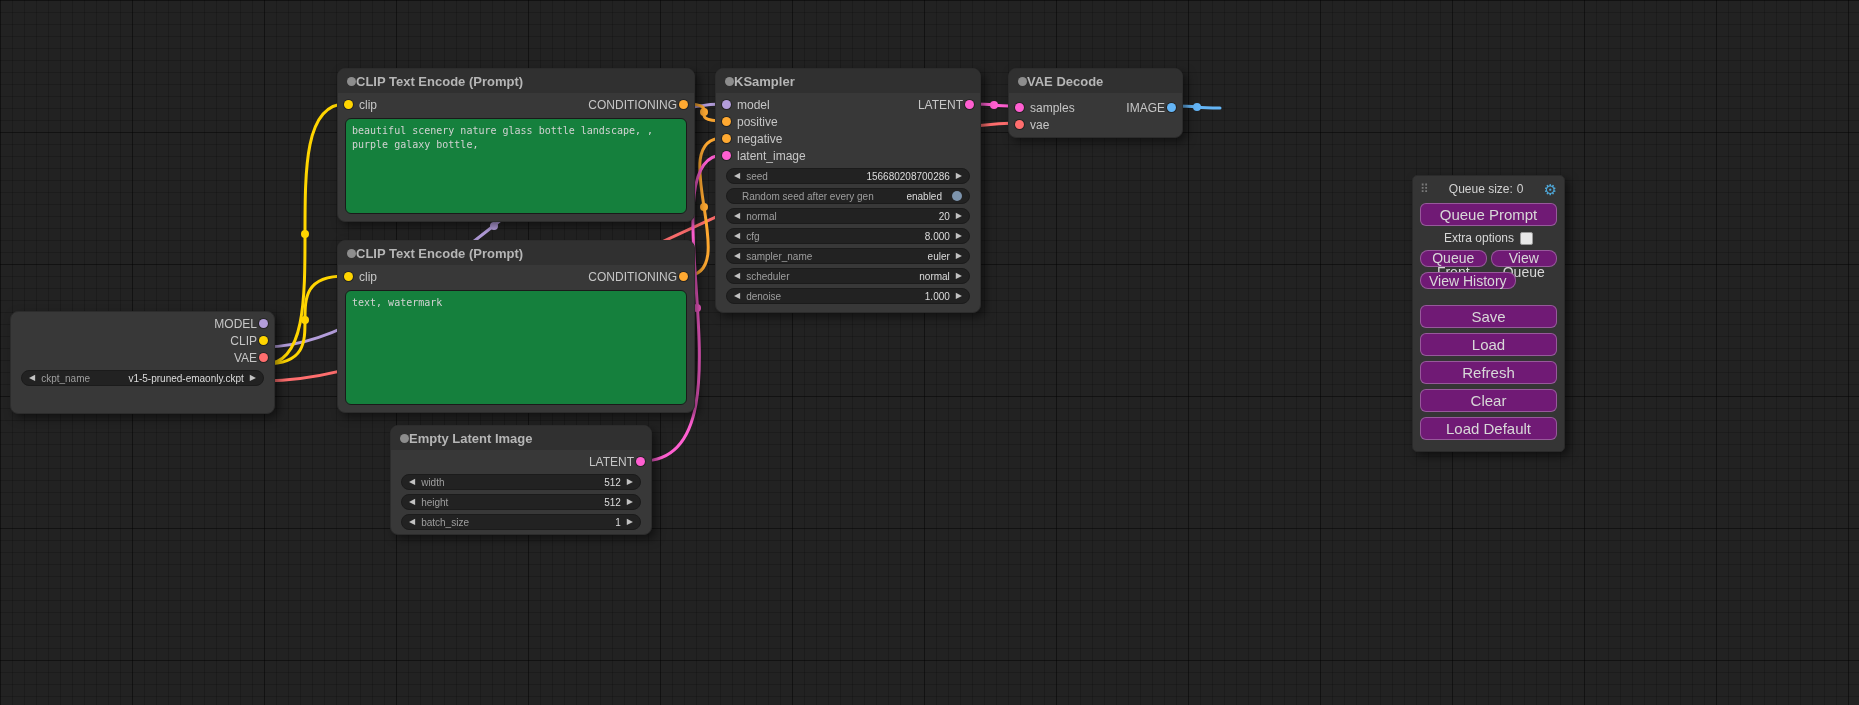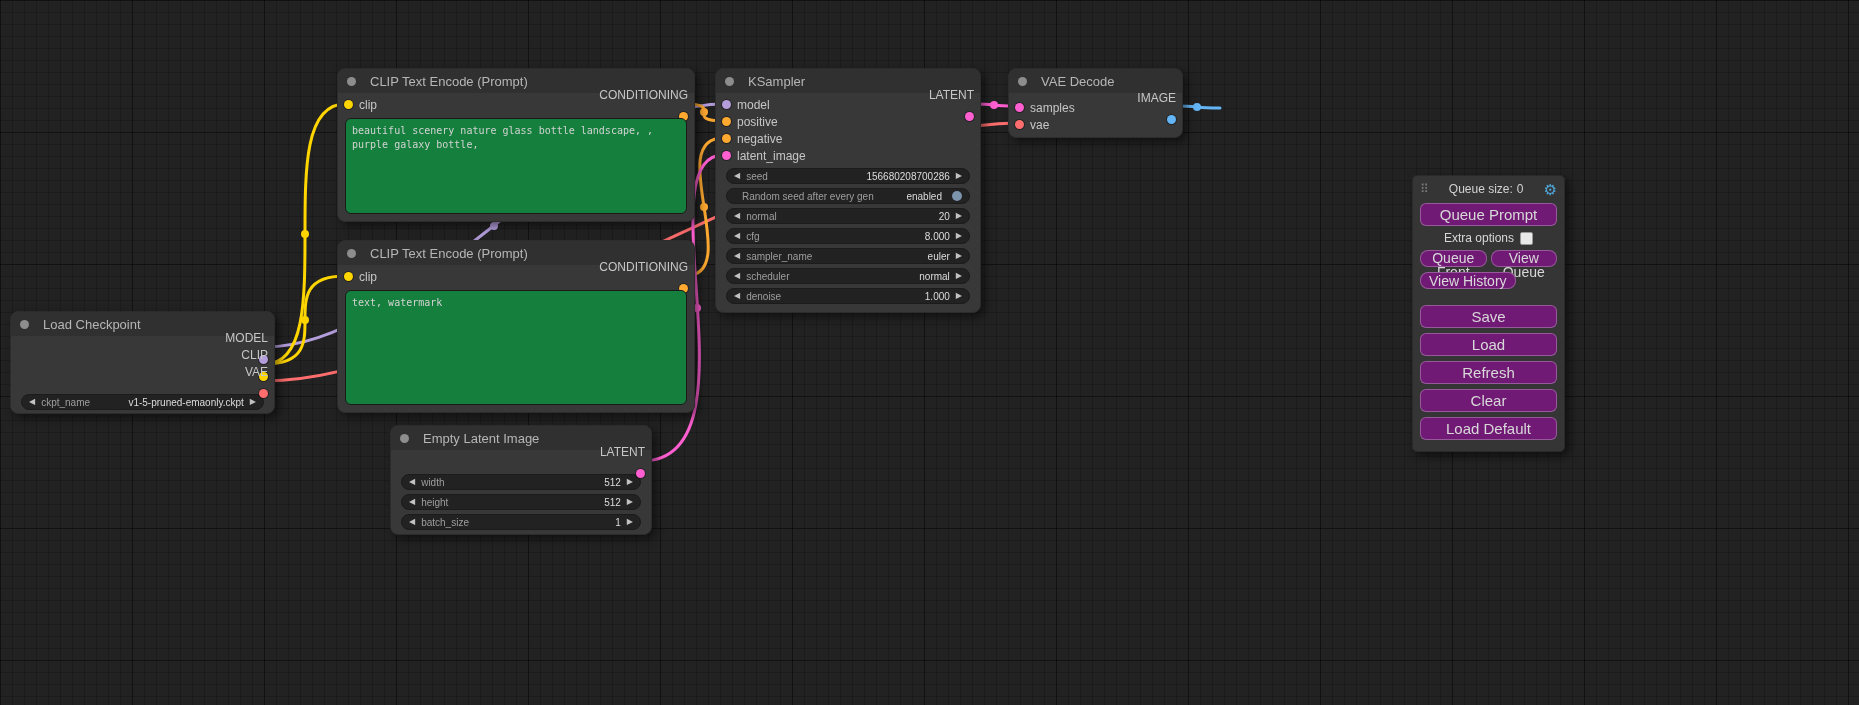--- a/index.html
+++ b/index.html
@@ -16,28 +16,28 @@
   }
   #links{position:absolute;left:0;top:0;z-index:1;pointer-events:none;}
   #links path{fill:none;stroke-width:3;stroke-linecap:round;}
 
   .node{
     position:absolute;z-index:2;background:#383838;border:1px solid #2c2c2c;
     border-radius:8px;box-shadow:4px 4px 10px rgba(0,0,0,.5);color:#c8c8c8;
     box-sizing:border-box;
   }
   .node-header{height:24px;background:#303030;border-radius:7px 7px 0 0;
-    display:flex;align-items:center;padding:0 9px;gap:14px;}
+    display:flex;align-items:center;padding:0 9px;gap:0;font-weight:bold;}
   .collapse-dot{width:9px;height:9px;border-radius:50%;background:#8d8d8d;flex:none;}
   .node-title{font-size:13px;color:#b6b6b6;white-space:nowrap;overflow:hidden;}
 
   .slots{padding-top:3px;}
   .slot-row{display:flex;align-items:center;height:17px;padding:0 6px;font-size:12px;color:#c6c6c6;}
   .slot-in{display:flex;align-items:center;gap:6px;min-width:0;}
-  .slot-out{display:flex;align-items:flex-end;gap:10px;margin-left:auto;flex-direction:column;}
+  .slot-out{display:flex;align-items:center;gap:2px;margin-left:auto;}
   .slot-dot{width:9px;height:9px;border-radius:50%;flex:none;box-shadow:0 0 0 1px rgba(0,0,0,.35);}
   .c-model{background:#B39DDB;}
   .c-clip{background:#FFD500;}
   .c-vae{background:#FF6E6E;}
   .c-cond{background:#FFA931;}
   .c-latent{background:#FF5FD1;}
   .c-image{background:#64B5F6;}
 
   .widget{height:16px;background:#222222;border:1px solid #1b1b1b;border-radius:8px;
     display:flex;align-items:center;font-size:10px;color:#bdbdbd;padding:0 7px;
@@ -92,24 +92,20 @@
     <circle cx="305" cy="320" r="4" fill="#FFD500"></circle>
     <circle cx="640" cy="252" r="4" fill="#FF6E6E"></circle>
     <circle cx="704" cy="112" r="4" fill="#FFA931"></circle>
     <circle cx="704" cy="207" r="4" fill="#FFA931"></circle>
     <circle cx="697" cy="308" r="4" fill="#FF5FD1"></circle>
     <circle cx="994" cy="105" r="4" fill="#FF5FD1"></circle>
     <circle cx="1197" cy="107" r="4" fill="#64B5F6"></circle>
   </svg>
 
   <div class="node" style="left:10px;top:311px;width:265px;height:103px">
-    <div class="node-header">
-      <span class="collapse-dot"></span>
-      <span class="node-title">Load Checkpoint</span>
-    </div>
     <div class="slots">
       <div class="slot-row">
         <div class="slot-out">
           <span>MODEL</span>
           <span class="slot-dot c-model"></span>
         </div>
       </div>
       <div class="slot-row">
         <div class="slot-out">
           <span>CLIP</span>

